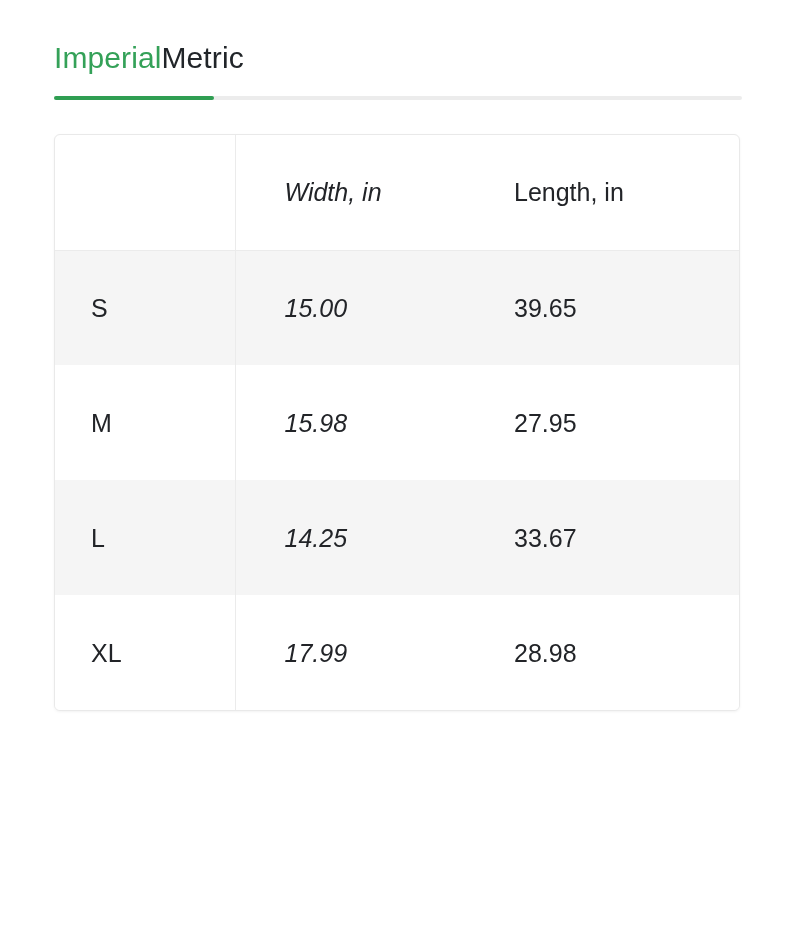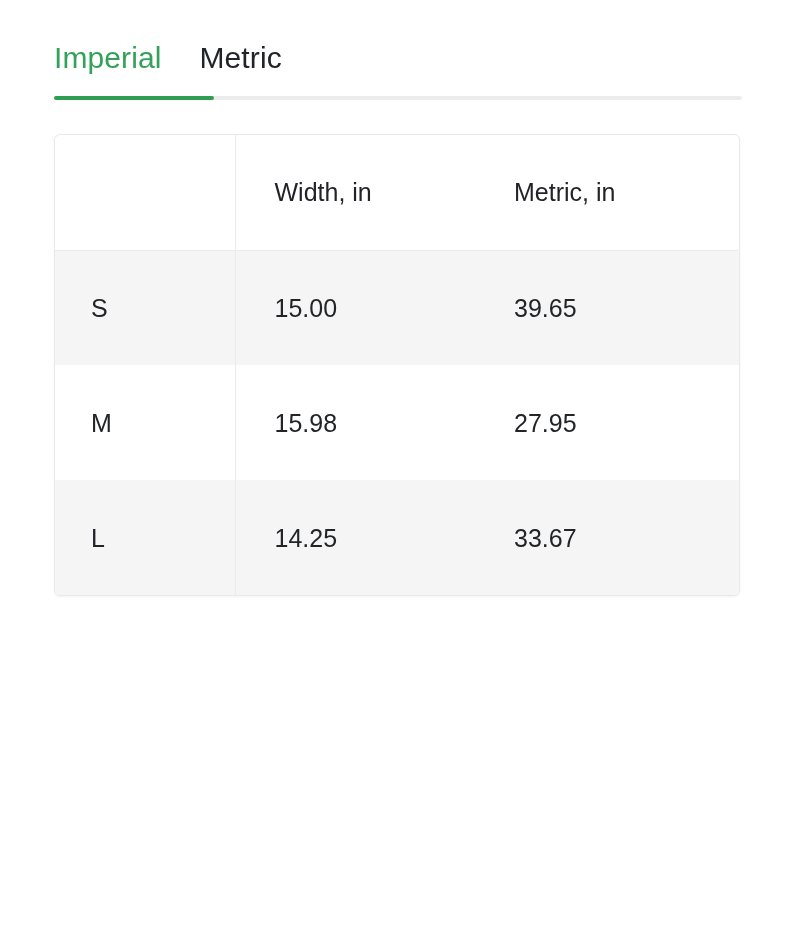--- a/index.html
+++ b/index.html
@@ -42,21 +42,21 @@
     background: none;
     border: none;
     padding: 0;
     font-family: inherit;
     cursor: pointer;
     white-space: nowrap;
   }
 
   .tab.active { color: #34a158; }
 
-  .tab + .tab { margin-left: 38px; }
+  .tab + .tab { }
 
   .tabs-baseline {
     position: relative;
     margin-top: 18px;
     height: 4px;
     width: 688px;
     background: #ececec;
     border-radius: 2px;
   }
 
@@ -112,21 +112,22 @@
   }
 
   table.size-table th.col-size,
   table.size-table td.col-size {
     padding-left: 36px;
   }
 
   table.size-table th.col-width,
   table.size-table td.col-width {
     border-left: 1px solid #ebebeb;
-    padding-left: 39px;
+    padding-left: 49px;
+    font-style: italic;
   }
 
   table.size-table th.col-length,
   table.size-table td.col-length {
     padding-left: 38px;
   }
 
   table.size-table tbody tr.row-alt td {
     background: #f5f5f5;
   }
@@ -154,36 +155,41 @@
     <table class="size-table">
       <colgroup>
         <col class="c-size">
         <col class="c-width">
         <col class="c-length">
       </colgroup>
       <thead>
         <tr>
           <th class="col-size"></th>
           <th class="col-width">Width, in</th>
-          <th class="col-length">Metric, in</th>
+          <th class="col-length">Length, in</th>
         </tr>
       </thead>
       <tbody>
         <tr class="row-alt">
           <td class="col-size">S</td>
           <td class="col-width">15.00</td>
           <td class="col-length">39.65</td>
         </tr>
         <tr>
           <td class="col-size">M</td>
           <td class="col-width">15.98</td>
           <td class="col-length">27.95</td>
         </tr>
         <tr class="row-alt">
           <td class="col-size">L</td>
           <td class="col-width">14.25</td>
           <td class="col-length">33.67</td>
         </tr>
+        <tr>
+          <td class="col-size">XL</td>
+          <td class="col-width">17.99</td>
+          <td class="col-length">28.98</td>
+        </tr>
       </tbody>
     </table>
   </div>
 
 </div>
 
 </body></html>

